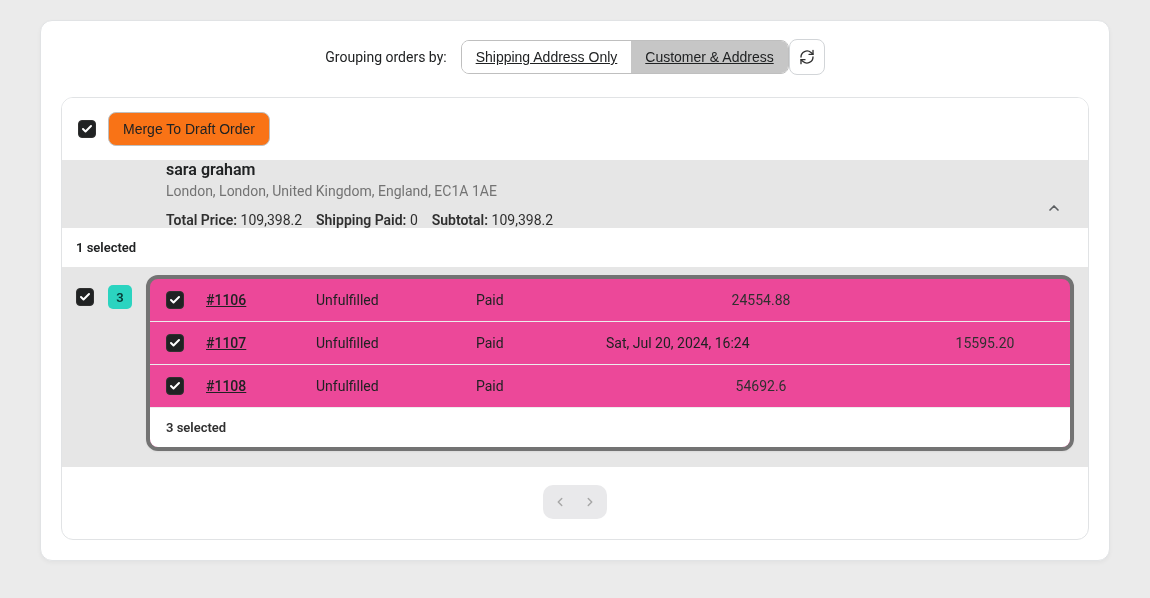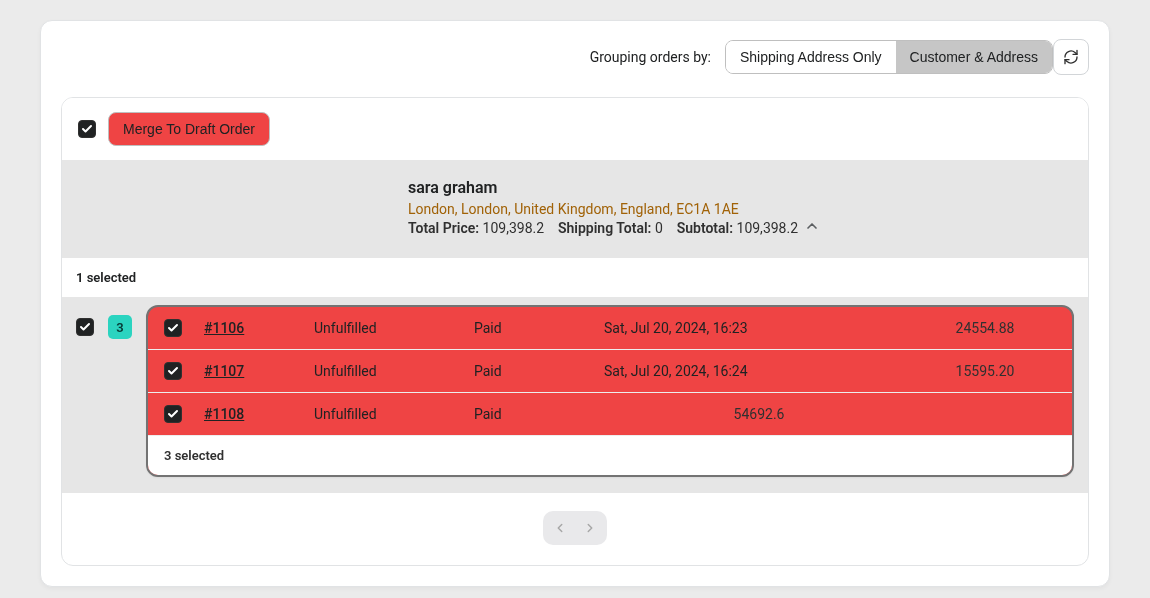--- a/index.html
+++ b/index.html
@@ -14,21 +14,21 @@
       background: #ffffff;
       border: 1px solid #e1e3e5;
       border-radius: 12px;
       box-shadow: 0 2px 4px rgba(0,0,0,0.04);
       padding: 0;
       overflow: hidden;
     }
     .header-row {
       display: flex;
       align-items: center;
-      justify-content: flex-end;
+      justify-content: center;
       padding: 18px 20px 22px 20px;
     }
     .grouping-wrap {
       display: flex;
       align-items: center;
       gap: 14px;
     }
     .grouping-label {
       color: #202223;
       font-size: 14px;
@@ -39,20 +39,21 @@
       border-radius: 8px;
       overflow: hidden;
     }
     .seg-btn {
       padding: 8px 14px;
       font-size: 14px;
       background: #fff;
       border: none;
       cursor: pointer;
       color: #202223;
+      text-decoration: underline;
     }
     .seg-btn.active {
       background: #c6c6c6;
       font-weight: 500;
     }
     .refresh-btn {
       width: 36px;
       height: 36px;
       border: 1px solid #d2d5d8;
       border-radius: 8px;
@@ -86,51 +87,51 @@
       cursor: pointer;
       flex-shrink: 0;
     }
     .chk.checked {
       background: #202223;
     }
     .btn {
       padding: 8px 14px;
       font-size: 14px;
       border: 1px solid #bfbfbf;
-      background: #ef4444;
+      background: #f97316;
       border-radius: 8px;
       cursor: pointer;
       color: #202223;
     }
     .group-header {
       background: #e6e6e6;
-      padding: 18px 20px;
+      padding: 0 20px;
       display: flex;
       align-items: flex-start;
-      justify-content: center;
+      justify-content: space-between;
     }
     .group-left {
       display: flex;
       gap: 14px;
       align-items: flex-start;
     }
     .gh-spacer {
       width: 70px;
       flex-shrink: 0;
     }
     .customer-name {
       font-weight: 600;
       font-size: 16px;
       color: #202223;
       margin-bottom: 4px;
     }
     .customer-addr {
       font-size: 14px;
-      color: #a16207;
-      margin-bottom: 3px;
+      color: #737373;
+      margin-bottom: 13px;
     }
     .totals {
       font-size: 14px;
       color: #303030;
     }
     .totals b { font-weight: 600; }
     .collapse-btn {
       width: 28px;
       height: 28px;
       display: flex;
@@ -170,22 +171,22 @@
       font-size: 13px;
       width: 24px;
       height: 24px;
       border-radius: 5px;
       display: flex;
       align-items: center;
       justify-content: center;
     }
     .orders-card {
       flex: 1;
-      background: #ef4444;
-      border: 2px solid #737373;
+      background: #ec4899;
+      border: 4px solid #737373;
       border-radius: 12px;
       overflow: hidden;
       box-shadow: 0 1px 2px rgba(0,0,0,0.05);
     }
     .order-row {
       display: grid;
       grid-template-columns: 40px 110px 160px 130px 310px 1fr;
       align-items: center;
       padding: 12px 16px;
       border-bottom: 1px solid #ededed;
@@ -268,21 +269,21 @@
     <div class="group-header">
       <div class="group-left">
         <div class="gh-spacer"></div>
         <div>
           <div class="customer-name">sara graham</div>
           <div class="customer-addr">London, London, United Kingdom, England, EC1A 1AE</div>
           <div class="totals">
             <b>Total Price:</b>
             <span>109,398.2</span>
             &nbsp;&nbsp;
-            <b>Shipping Total:</b>
+            <b>Shipping Paid:</b>
             <span>0</span>
             &nbsp;&nbsp;
             <b>Subtotal:</b>
             <span>109,398.2</span>
           </div>
         </div>
       </div>
       <div class="collapse-btn">
         <svg width="16" height="16" viewBox="0 0 24 24" fill="none" stroke="#5c5f62" stroke-width="2.5" stroke-linecap="round" stroke-linejoin="round">
             <polyline points="18 15 12 9 6 15"></polyline>
@@ -307,21 +308,20 @@
 
           <div class="order-row">
             <span class="chk checked">
               <svg width="12" height="12" viewBox="0 0 24 24" fill="none" stroke="#fff" stroke-width="4" stroke-linecap="round" stroke-linejoin="round">
                   <polyline points="20 6 9 17 4 12"></polyline>
                 </svg>
             </span>
             <span class="order-link">#1106</span>
             <span>Unfulfilled</span>
             <span>Paid</span>
-            <span>Sat, Jul 20, 2024, 16:23</span>
             <span class="amount">24554.88</span>
           </div>
 
           <div class="order-row">
             <span class="chk checked">
               <svg width="12" height="12" viewBox="0 0 24 24" fill="none" stroke="#fff" stroke-width="4" stroke-linecap="round" stroke-linejoin="round">
                   <polyline points="20 6 9 17 4 12"></polyline>
                 </svg>
             </span>
             <span class="order-link">#1107</span>

